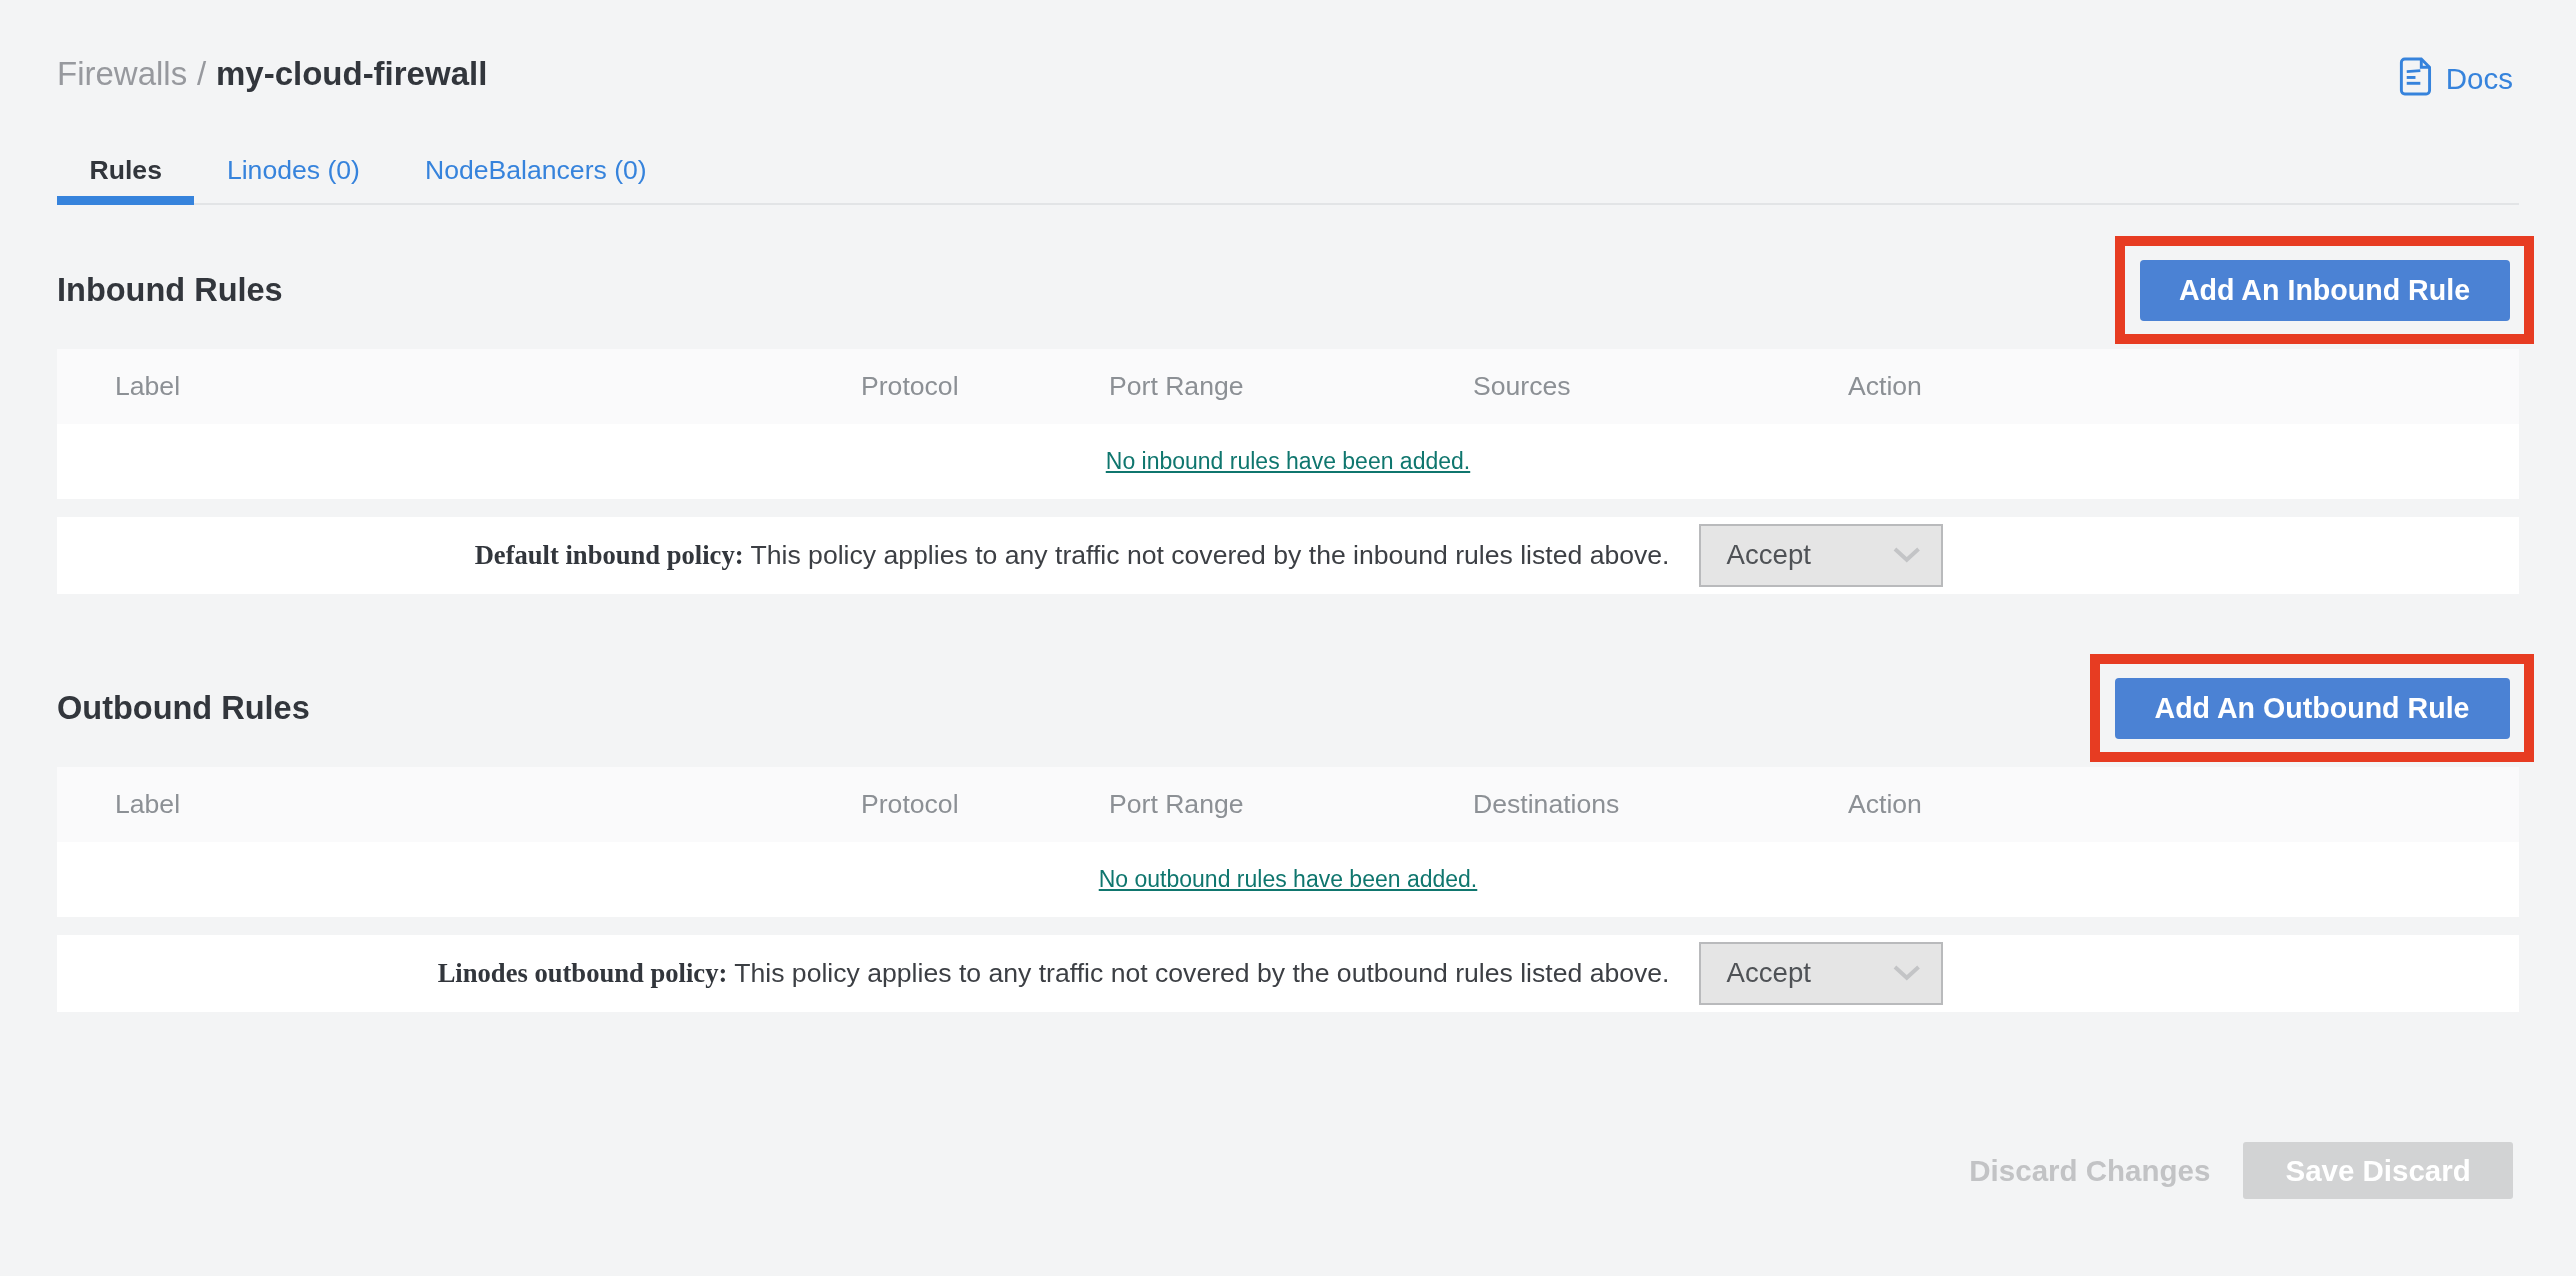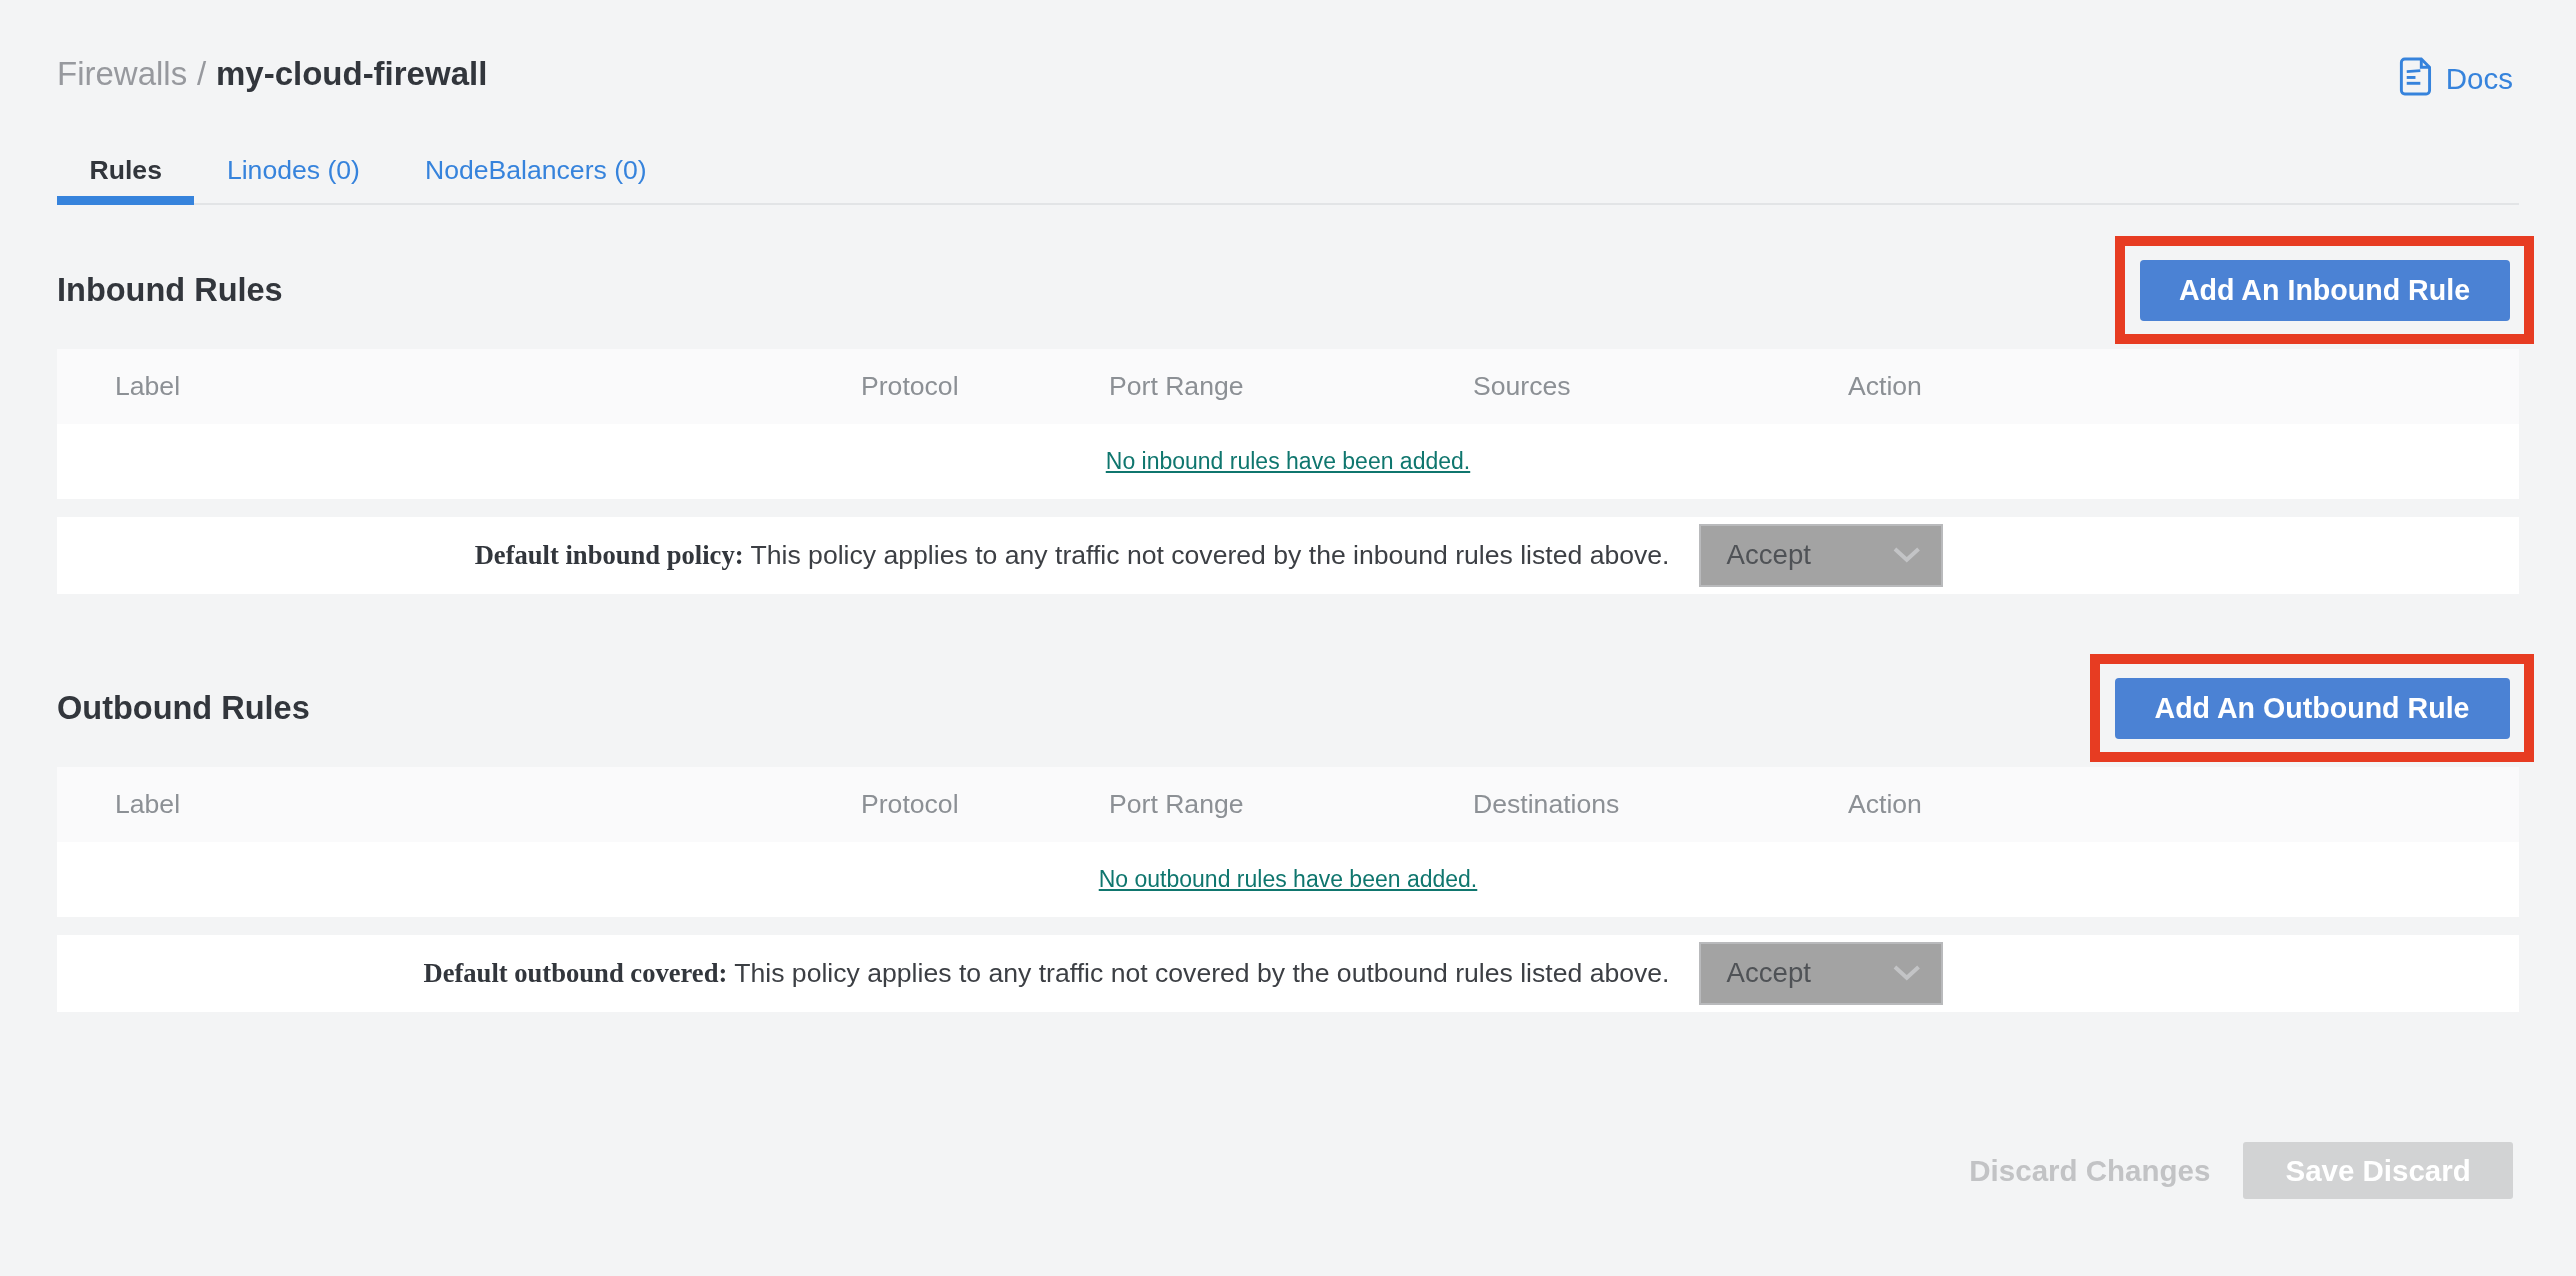--- a/index.html
+++ b/index.html
@@ -99,21 +99,21 @@
 
   .policy-row {
     height: 77px; background: #ffffff;
     display: flex; align-items: center; justify-content: flex-end;
     padding-right: 576px; gap: 29.5px;
   }
   .policy-text { font-size: 26.6px; color: #3c3f44; white-space: nowrap; }
   .policy-text .policy-label { font-weight: bold; color: #32363c; font-family: Liberation Serif, serif; }
 
   .policy-select {
-    width: 244px; height: 63px; background: #a3a3a3;
+    width: 244px; height: 63px; background: #e5e5e5;
     border: 2px solid #b9babc;
     display: flex; align-items: center; justify-content: space-between;
     padding: 0 19.7px 0 25.6px; cursor: pointer;
   }
   .policy-select .select-value { font-size: 27.6px; color: #4f5256; }
 
   
   .footer-actions {
     position: absolute; right: 5.9px; top: 1142px;
     display: flex; align-items: center; gap: 23px;
@@ -211,21 +211,21 @@
       <div class="thead">
         <span class="th c0">Label</span>
         <span class="th c1">Protocol</span>
         <span class="th c2">Port Range</span>
         <span class="th c3">Destinations</span>
         <span class="th c4">Action</span>
       </div>
       <div class="empty-row">No outbound rules have been added.</div>
       <div class="row-gap"></div>
       <div class="policy-row">
-        <span class="policy-text"><span class="policy-label">Default outbound covered:</span><span> This policy applies to any traffic not covered by the outbound rules listed above.</span></span>
+        <span class="policy-text"><span class="policy-label">Linodes outbound policy:</span><span> This policy applies to any traffic not covered by the outbound rules listed above.</span></span>
         <div class="policy-select">
           <span class="select-value">Accept</span>
           <span style="display:flex;">
             <svg width="29.5" height="17.7" viewBox="0 0 30 18" fill="none">
               <path d="M3 3 L15 14 L27 3" stroke="#c3c4c6" stroke-width="4" fill="none"></path>
             </svg>
           </span>
         </div>
       </div>
     </div>

